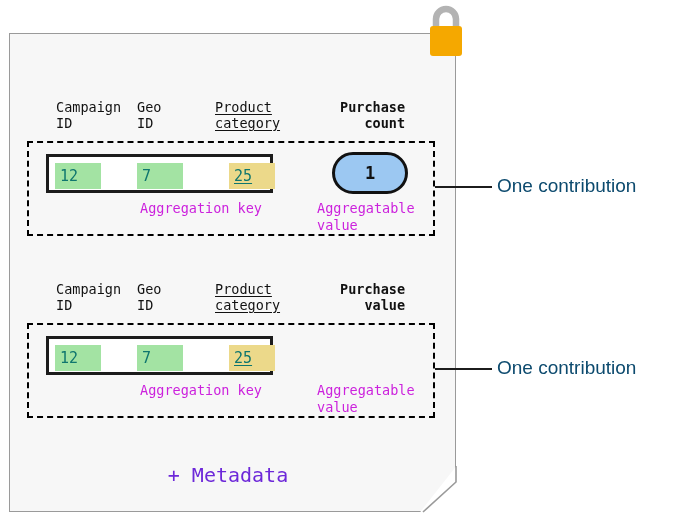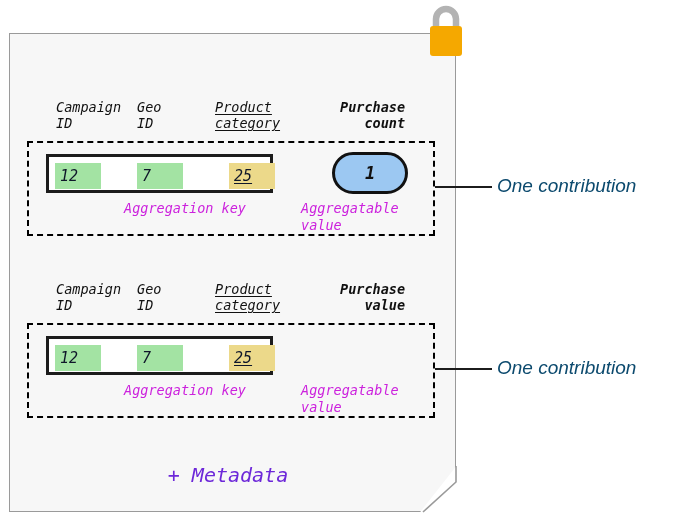--- a/index.html
+++ b/index.html
@@ -13,21 +13,20 @@
     position: relative;
     font-family: "DejaVu Sans", sans-serif;
     overflow: hidden;
   }
 
   #stage {
     position: absolute;
     left: 0; top: 0;
     width: 636px;
     height: 524px;
-    font-style: italic;
   }
 
   
   .doc-sheet {
     position: absolute;
     left: 9px;
     top: 33px;
     width: 447px;
     height: 479px;
     background: #f7f7f7;
@@ -100,21 +99,21 @@
     border: 3px solid #1c1c1c;
     box-sizing: border-box;
   }
   .cell {
     position: absolute;
     top: 6px;
     height: 26px;
     font-family: "DejaVu Sans Mono", monospace;
     font-size: 15px;
     line-height: 26px;
-    color: #0f172a;
+    color: #0f766e;
     text-align: left;
     padding-left: 5px;
     box-sizing: border-box;
   }
   .cell.c1 { left: 6px;   width: 46px; background: #a3e3a3; }
   .cell.c2 { left: 88px;  width: 46px; background: #a3e3a3; }
   .cell.c3 { left: 180px; width: 46px; background: #ecd98a;
              text-decoration: underline; text-underline-offset: 2px; }
 
   
@@ -136,20 +135,21 @@
     color: #111111;
   }
 
   
   .annot {
     position: absolute;
     font-family: "DejaVu Sans Mono", monospace;
     font-size: 13.5px;
     line-height: 17px;
     color: #cc22dd;
+    margin-left: 16px;
   }
   .annot.key-annot  { left: 95px; top: 57px; }
   .annot.val-annot  { left: 272px; top: 57px; width: 112px; text-align: left; white-space: pre-line; }
 
   
   .callout {
     position: absolute;
     height: 2px;
     background: #1c1c1c;
   }

